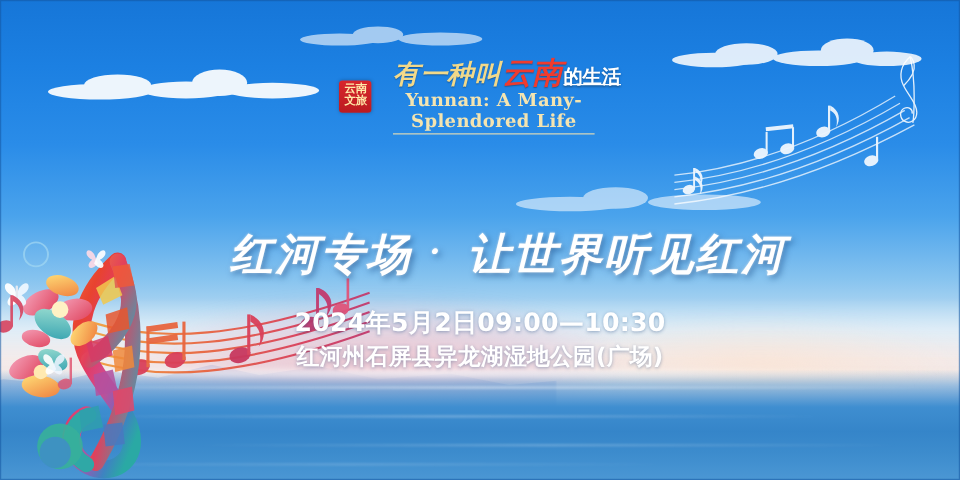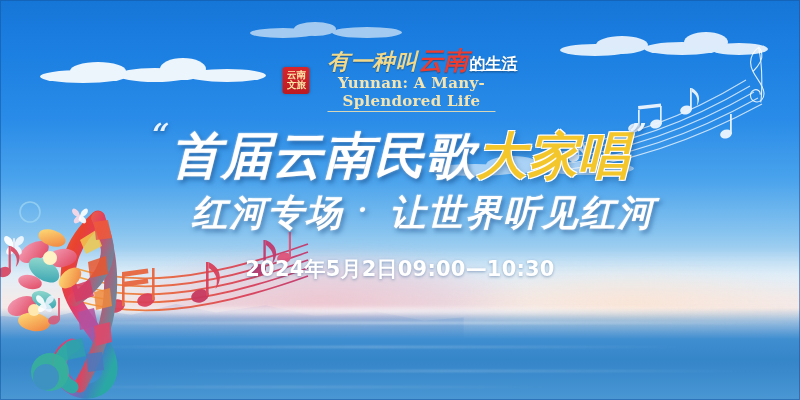--- a/index.html
+++ b/index.html
@@ -441,28 +441,26 @@
         <span class="w">有</span>
         <span class="w">一种</span>
         <span class="w">叫</span>
         <span class="hot">云南</span>
         <span class="plain">的生活</span>
       </div>
       <div class="logo-en">Yunnan: A Many-Splendored Life</div>
     </div>
   </div>
 
-  <div class="title-main">
-    <span class="q">“</span><span class="w">首届云南民歌</span><span class="g">大家唱</span><span class="q">”</span>
-  </div>
 
   <div class="title-sub">
     <span>红河专场</span>
     <span class="dot">·</span>
     <span>让世界听见红河</span>
   </div>
 
   <div class="info">
     <div class="line1">2024年5月2日09:00—10:30</div>
+    <div class="line2">红河州石屏县异龙湖湿地公园(广场)</div>
   </div>
 
   <div class="frame"></div>
 </div>
 
 </body></html>

